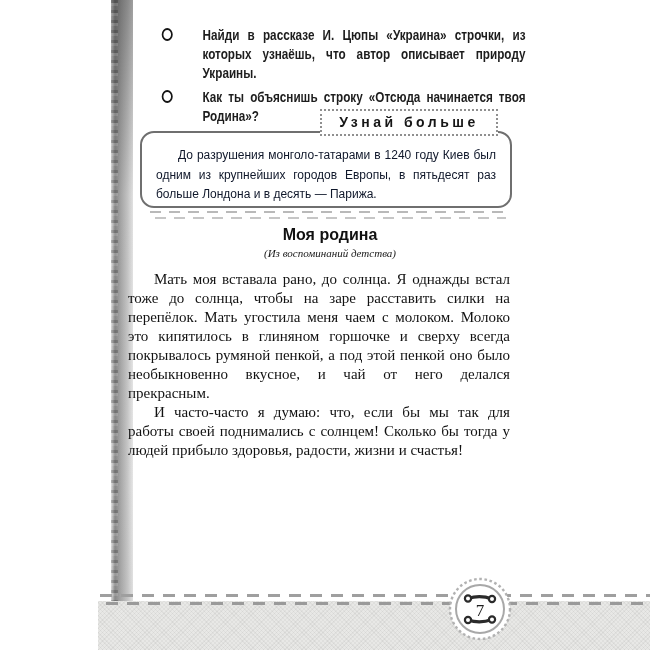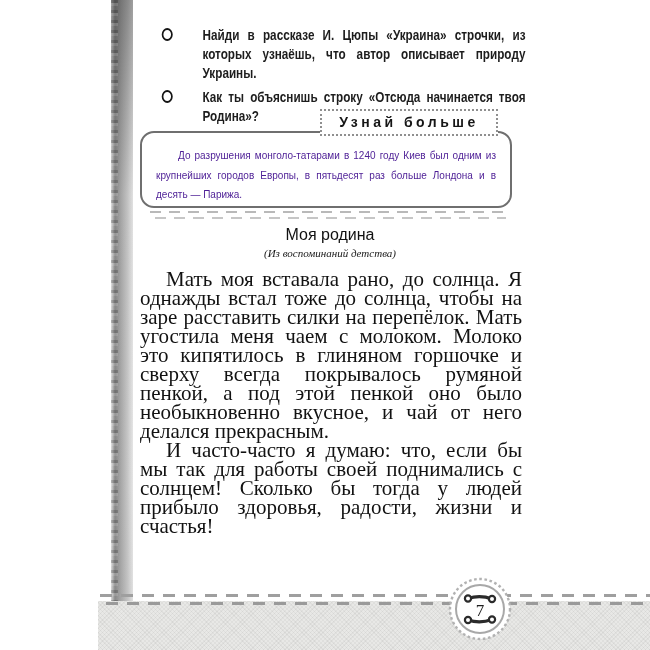--- a/index.html
+++ b/index.html
@@ -23,33 +23,33 @@
             border:2.6px solid #141414; border-radius:50%; background:#fff; }
   .q-text { display:block; font-size:13.8px; font-weight:bold; line-height:19px;
             text-align:justify; color:#1d1d1d; }
 
   
   .badge { position:absolute; left:320px; top:109px; width:178px; height:27px; z-index:3;
            background:#fff; border:2px dotted #8f8f8f; text-align:center;
            font-size:14px; font-weight:bold; letter-spacing:3.5px; line-height:23px; color:#161616; }
   .learn-box { position:absolute; left:140px; top:131px; width:372px; height:77px; z-index:2;
                background:#fff; border:2px solid #6f6f6f; border-radius:14px; padding:13px 14px 0 14px; }
-  .learn-text { font-size:10px; line-height:19.5px; text-align:justify; text-indent:22px; color:#4c1d95; }
+  .learn-text { font-size:12px; line-height:19.5px; text-align:justify; text-indent:22px; color:#0f172a; }
   .box-stitch { position:absolute; left:150px; top:211px; width:356px; height:9px; z-index:1;
            background:
              repeating-linear-gradient(90deg, #b9b9b9 0 11px, transparent 11px 19px) 0 0 / 100% 2px no-repeat,
              repeating-linear-gradient(90deg, #c6c6c6 0 11px, transparent 11px 19px) 5px 6px / 100% 2px no-repeat; }
 
   
   .title { position:absolute; left:140px; top:226px; width:380px; text-align:center;
-           font-size:16px; font-weight:normal; color:#111; }
+           font-size:16px; font-weight:bold; color:#111; }
   .subtitle { position:absolute; left:140px; top:247px; width:380px; text-align:center;
            font-family:"Liberation Serif", serif; font-style:italic; font-size:11px; color:#161616; }
-  .body-text { position:absolute; left:140px; top:270px; width:382px;
-           font-family:"Liberation Serif", serif; font-size:21px; line-height:19px;
+  .body-text { position:absolute; left:128px; top:270px; width:382px;
+           font-family:"Liberation Serif", serif; font-size:15px; line-height:19px;
            text-align:justify; color:#121212; }
   .body-text p { text-indent:26px; }
 
   
   .footer-band { position:absolute; left:98px; top:601px; width:552px; height:49px;
            background-color:#e8e8e6;
            background-image:
              repeating-linear-gradient(45deg, rgba(0,0,0,.04) 0 1px, transparent 1px 3px),
              repeating-linear-gradient(-45deg, rgba(0,0,0,.04) 0 1px, transparent 1px 3px); }
   .stitch-line { position:absolute; left:100px; top:592px; width:550px; height:15px; z-index:2;

